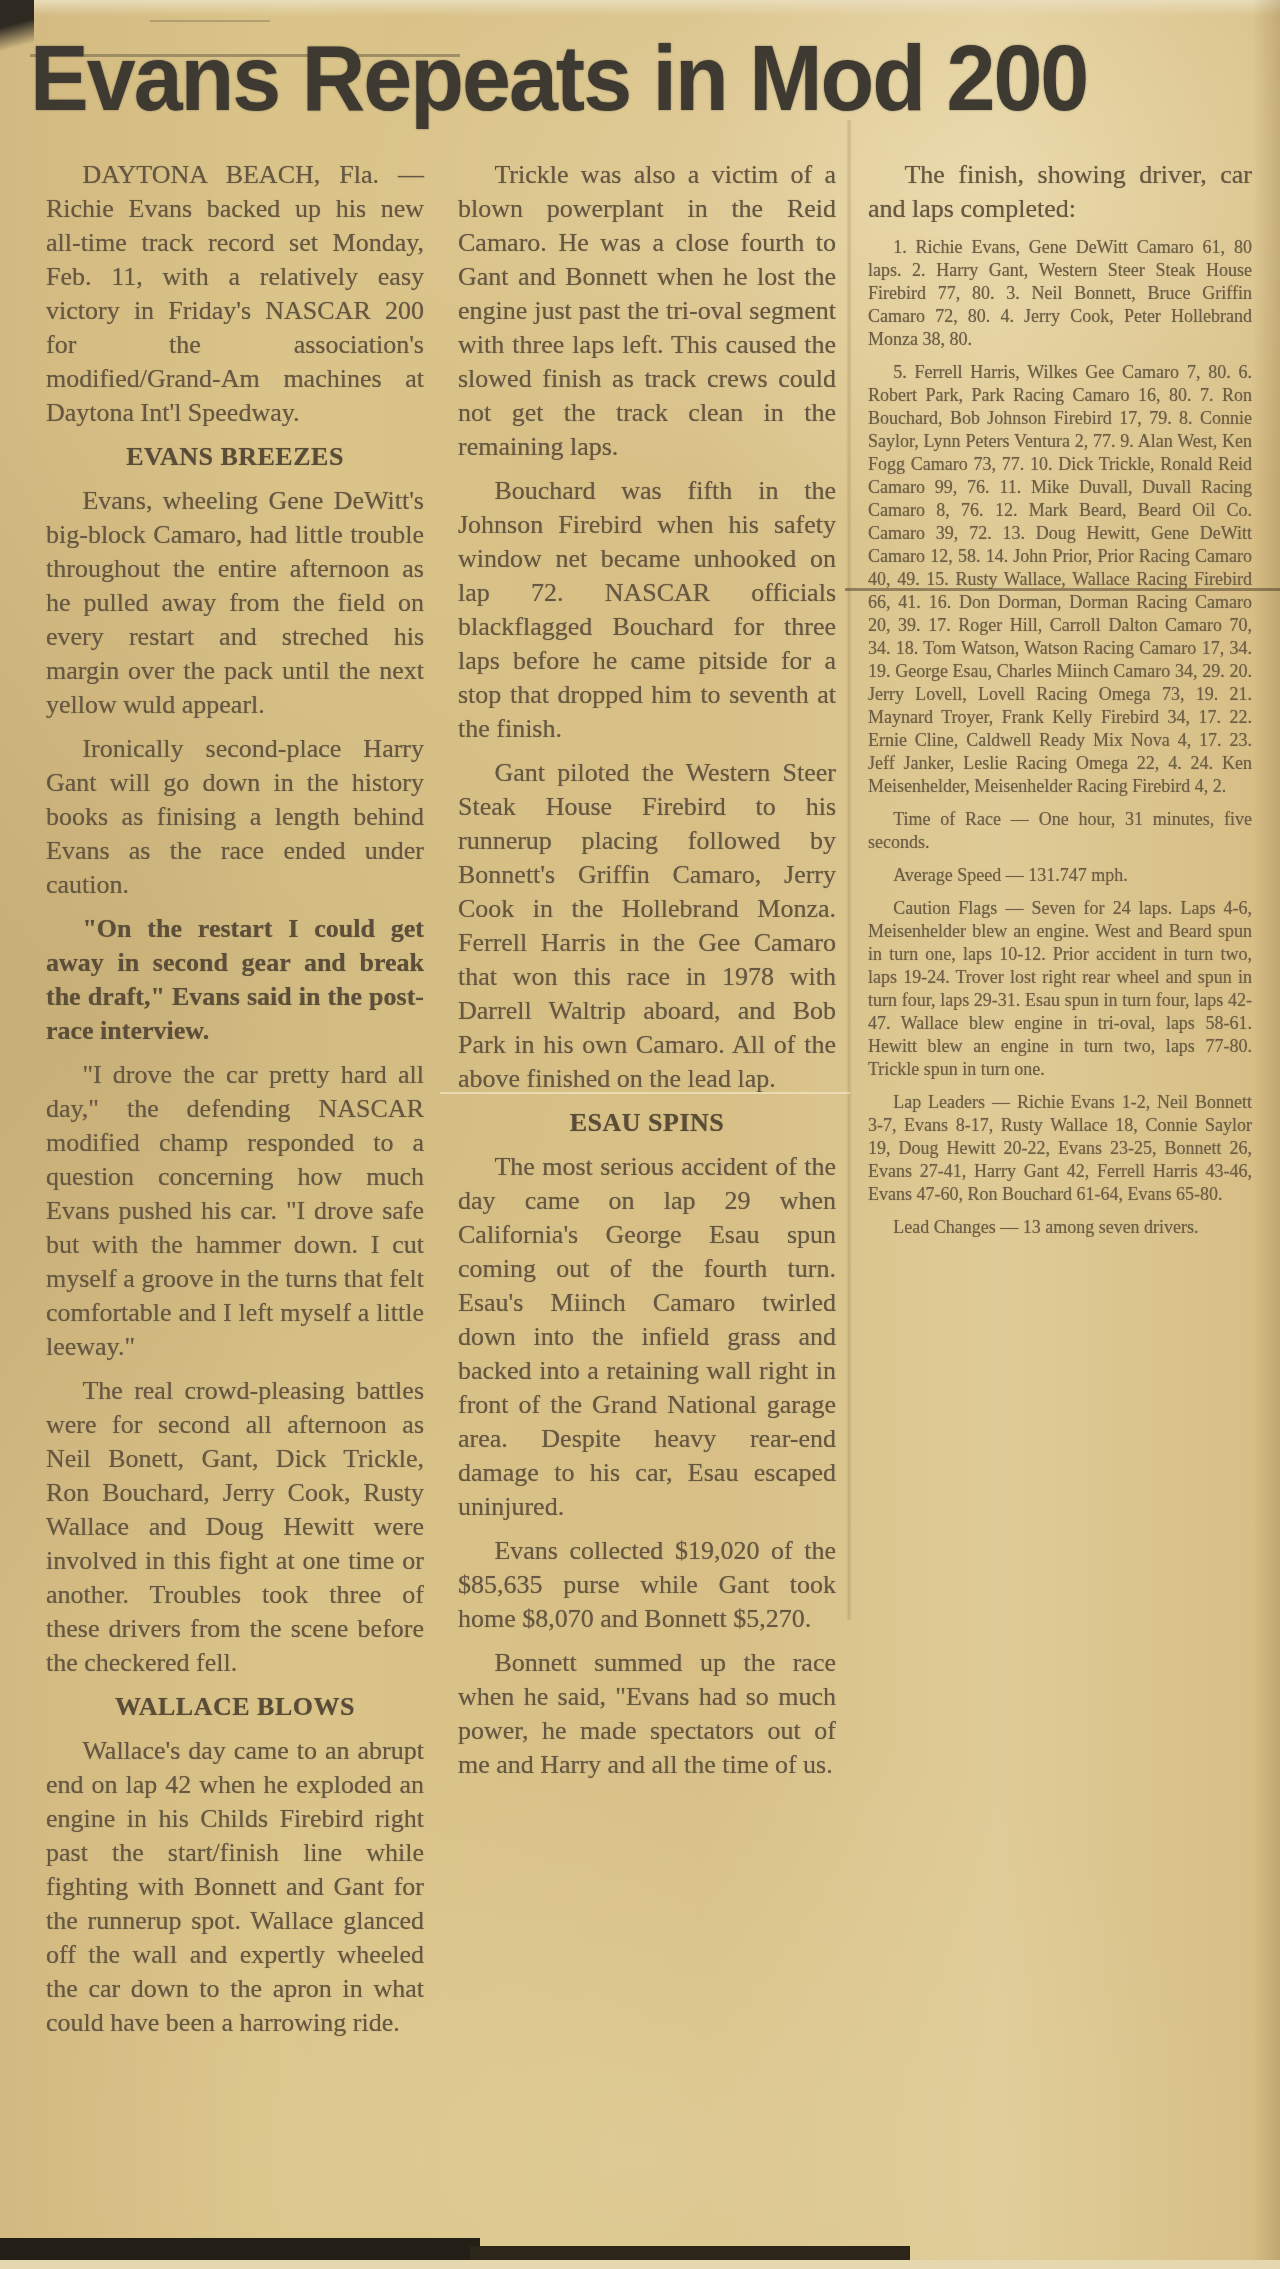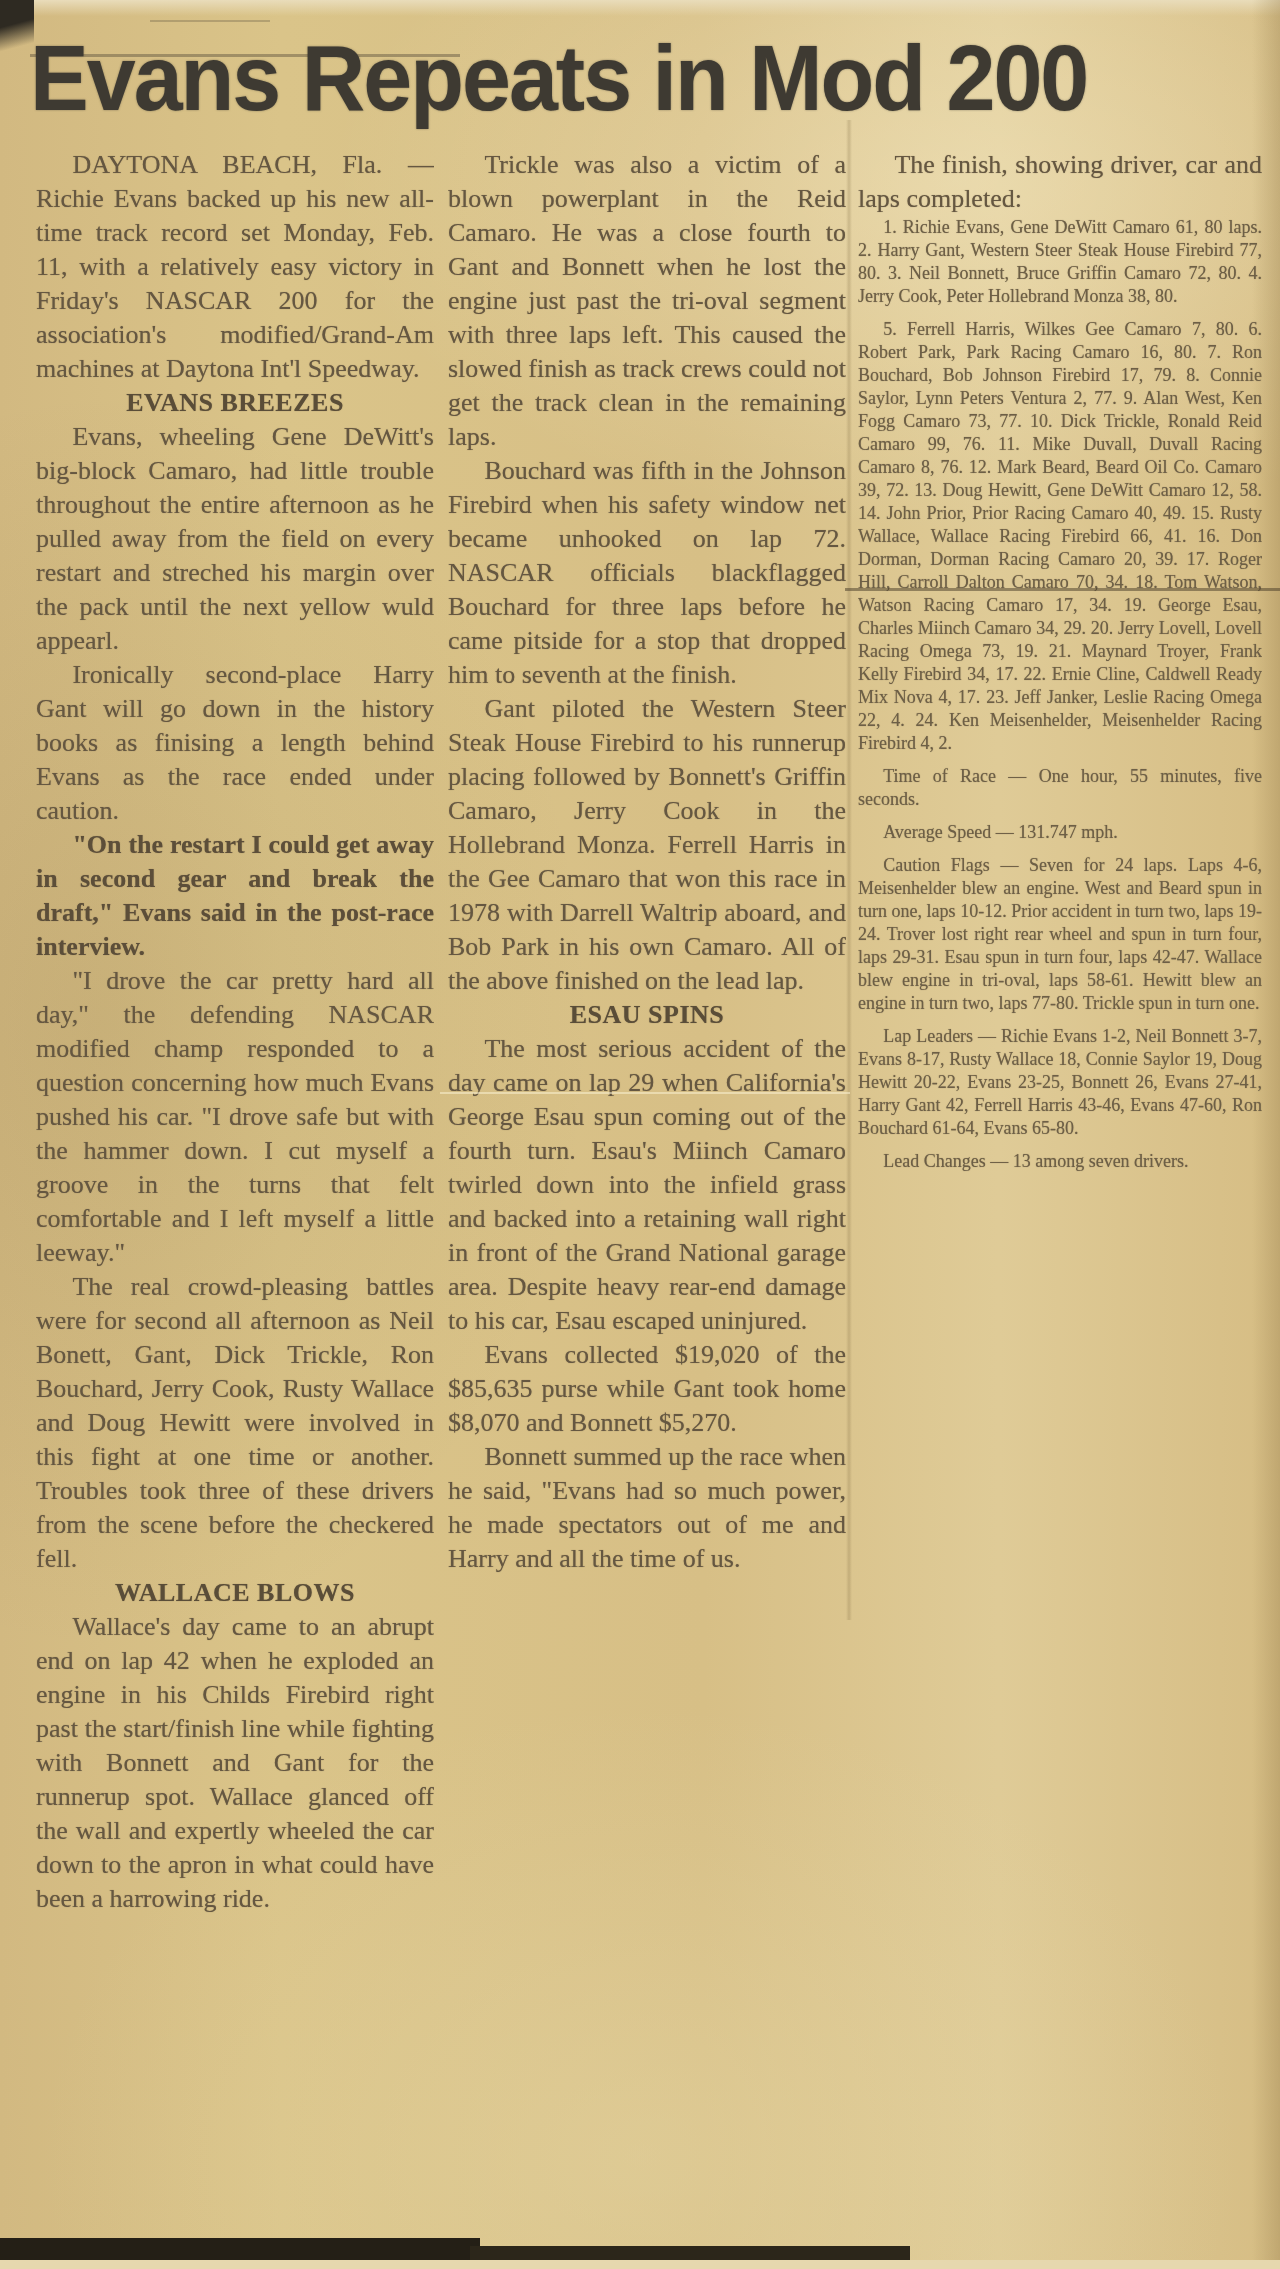--- a/index.html
+++ b/index.html
@@ -42,21 +42,21 @@
     position:absolute;top:148px;
     font-size:26px;line-height:34px;
     color:#655741;
     text-align:justify;
     text-shadow:0 0 1px rgba(101,87,65,0.65);
     filter:blur(0.35px);
   }
   #col1{left:36px;width:398px;height:2110px;overflow:hidden;}
   #col2{left:448px;width:398px;height:2121px;overflow:hidden;}
   #col3{left:858px;width:404px;height:2121px;overflow:hidden;}
-  .col p{margin:0;text-indent:1.4em;}
+  .col p{margin:10px;text-indent:1.4em;}
   .col p.noindent{text-indent:0;}
   .subhead{
     margin:6px 0 4px 0;text-align:center;font-weight:700;
     color:#5a4d38;letter-spacing:0.5px;
   }
   .boldp{font-weight:700;color:#5c4e39;}
   .results{
     font-size:18px;line-height:23px;
     color:#6d5f46;margin:0;text-indent:1.2em;text-align:justify;
   }
@@ -95,21 +95,21 @@
     <p class="subhead noindent">ESAU SPINS</p>
     <p>The most serious accident of the day came on lap 29 when California's George Esau spun coming out of the fourth turn. Esau's Miinch Camaro twirled down into the infield grass and backed into a retaining wall right in front of the Grand National garage area. Despite heavy rear-end damage to his car, Esau escaped uninjured.</p>
     <p>Evans collected $19,020 of the $85,635 purse while Gant took home $8,070 and Bonnett $5,270.</p>
     <p>Bonnett summed up the race when he said, "Evans had so much power, he made spectators out of me and Harry and all the time of us.</p>
   </div>
 
   <div class="col" id="col3">
     <p>The finish, showing driver, car and laps completed:</p>
     <p class="results">1. Richie Evans, Gene DeWitt Camaro 61, 80 laps. 2. Harry Gant, Western Steer Steak House Firebird 77, 80. 3. Neil Bonnett, Bruce Griffin Camaro 72, 80. 4. Jerry Cook, Peter Hollebrand Monza 38, 80.</p>
     <p class="results gap">5. Ferrell Harris, Wilkes Gee Camaro 7, 80. 6. Robert Park, Park Racing Camaro 16, 80. 7. Ron Bouchard, Bob Johnson Firebird 17, 79. 8. Connie Saylor, Lynn Peters Ventura 2, 77. 9. Alan West, Ken Fogg Camaro 73, 77. 10. Dick Trickle, Ronald Reid Camaro 99, 76. 11. Mike Duvall, Duvall Racing Camaro 8, 76. 12. Mark Beard, Beard Oil Co. Camaro 39, 72. 13. Doug Hewitt, Gene DeWitt Camaro 12, 58. 14. John Prior, Prior Racing Camaro 40, 49. 15. Rusty Wallace, Wallace Racing Firebird 66, 41. 16. Don Dorman, Dorman Racing Camaro 20, 39. 17. Roger Hill, Carroll Dalton Camaro 70, 34. 18. Tom Watson, Watson Racing Camaro 17, 34. 19. George Esau, Charles Miinch Camaro 34, 29. 20. Jerry Lovell, Lovell Racing Omega 73, 19. 21. Maynard Troyer, Frank Kelly Firebird 34, 17. 22. Ernie Cline, Caldwell Ready Mix Nova 4, 17. 23. Jeff Janker, Leslie Racing Omega 22, 4. 24. Ken Meisenhelder, Meisenhelder Racing Firebird 4, 2.</p>
-    <p class="results gap">Time of Race — One hour, 55 minutes, five seconds.</p>
+    <p class="results gap">Time of Race — One hour, 31 minutes, five seconds.</p>
     <p class="results gap">Average Speed — 131.747 mph.</p>
     <p class="results gap">Caution Flags — Seven for 24 laps. Laps 4-6, Meisenhelder blew an engine. West and Beard spun in turn one, laps 10-12. Prior accident in turn two, laps 19-24. Trover lost right rear wheel and spun in turn four, laps 29-31. Esau spun in turn four, laps 42-47. Wallace blew engine in tri-oval, laps 58-61. Hewitt blew an engine in turn two, laps 77-80. Trickle spun in turn one.</p>
     <p class="results gap">Lap Leaders — Richie Evans 1-2, Neil Bonnett 3-7, Evans 8-17, Rusty Wallace 18, Connie Saylor 19, Doug Hewitt 20-22, Evans 23-25, Bonnett 26, Evans 27-41, Harry Gant 42, Ferrell Harris 43-46, Evans 47-60, Ron Bouchard 61-64, Evans 65-80.</p>
     <p class="results gap">Lead Changes — 13 among seven drivers.</p>
   </div>
 
   <div class="stain crease-col3"></div>
   <div class="stain crease-col2"></div>
   <div class="stain bottom-bar-thick"></div>
   <div class="stain bottom-bar-thin"></div>

